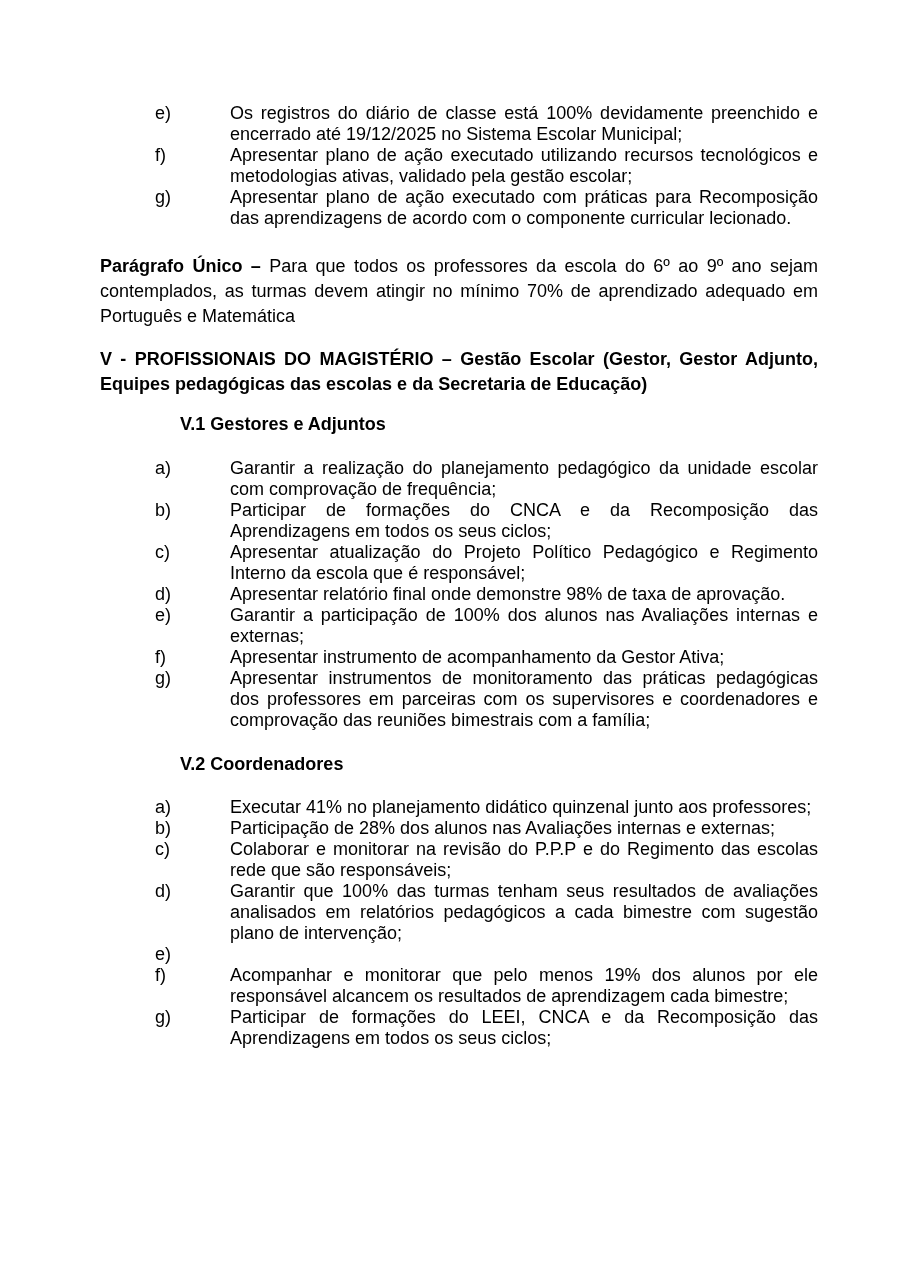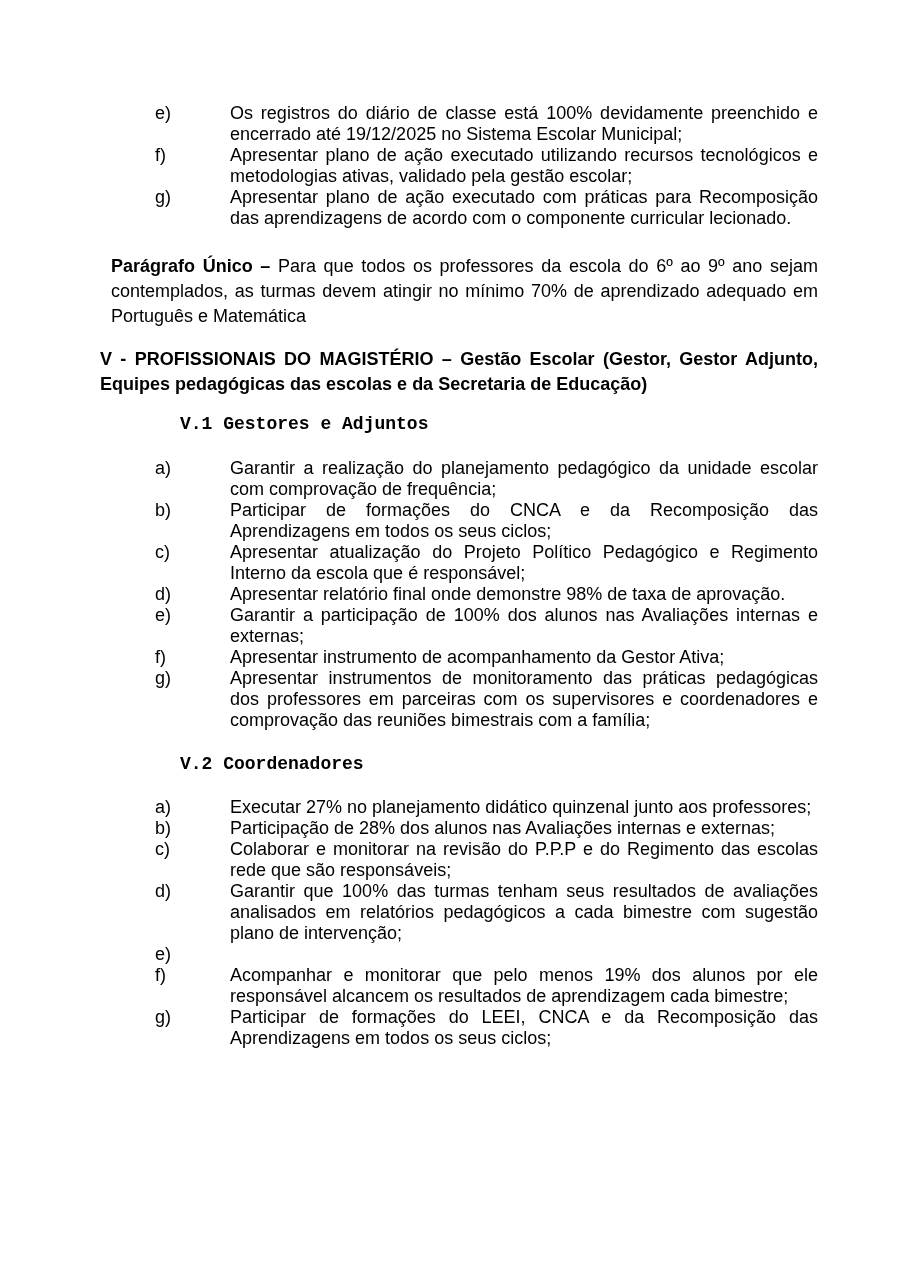--- a/index.html
+++ b/index.html
@@ -21,35 +21,34 @@
     line-height: 21px;
     text-align: justify;
   }
   .li-marker {
     flex: 0 0 27px;
     margin-left: 55px;
     text-align: left;
   }
   .li-text { flex: 1 1 auto; min-width: 0; margin-left: 48px; }
   .para {
-    margin: 25px 0 0 11px;
+    margin: 25px 0 0 0;
     line-height: 25px;
     text-align: justify;
   }
   .section-heading {
     margin: 18px 0 12px 0;
     line-height: 25px;
     text-align: justify;
     font-weight: bold;
   }
   .sub-heading {
     margin: 17px 0 0 80px;
     line-height: 21px;
     font-weight: bold;
-    font-family: Liberation Mono, monospace;
   }
   .sub-heading.v2 { margin-top: 23px; }
   .list-v1 { margin-top: 23px; }
   .list-v2 { margin-top: 22px; }
   b { font-weight: bold; }
 </style>
 </head>
 <body>
 
 <div class="page">
@@ -105,21 +104,21 @@
       <span class="li-marker">g)</span>
       <span class="li-text">Apresentar instrumentos de monitoramento das práticas pedagógicas dos professores em parceiras com os supervisores e coordenadores e comprovação das reuniões bimestrais com a família;</span>
     </div>
   </div>
 
   <p class="sub-heading v2">V.2 Coordenadores</p>
 
   <div class="doc-list list-v2">
     <div class="li">
       <span class="li-marker">a)</span>
-      <span class="li-text">Executar 27% no planejamento didático quinzenal junto aos professores;</span>
+      <span class="li-text">Executar 41% no planejamento didático quinzenal junto aos professores;</span>
     </div>
     <div class="li">
       <span class="li-marker">b)</span>
       <span class="li-text">Participação de 28% dos alunos nas Avaliações internas e externas;</span>
     </div>
     <div class="li">
       <span class="li-marker">c)</span>
       <span class="li-text">Colaborar e monitorar na revisão do P.P.P e do Regimento das escolas rede que são responsáveis;</span>
     </div>
     <div class="li">

